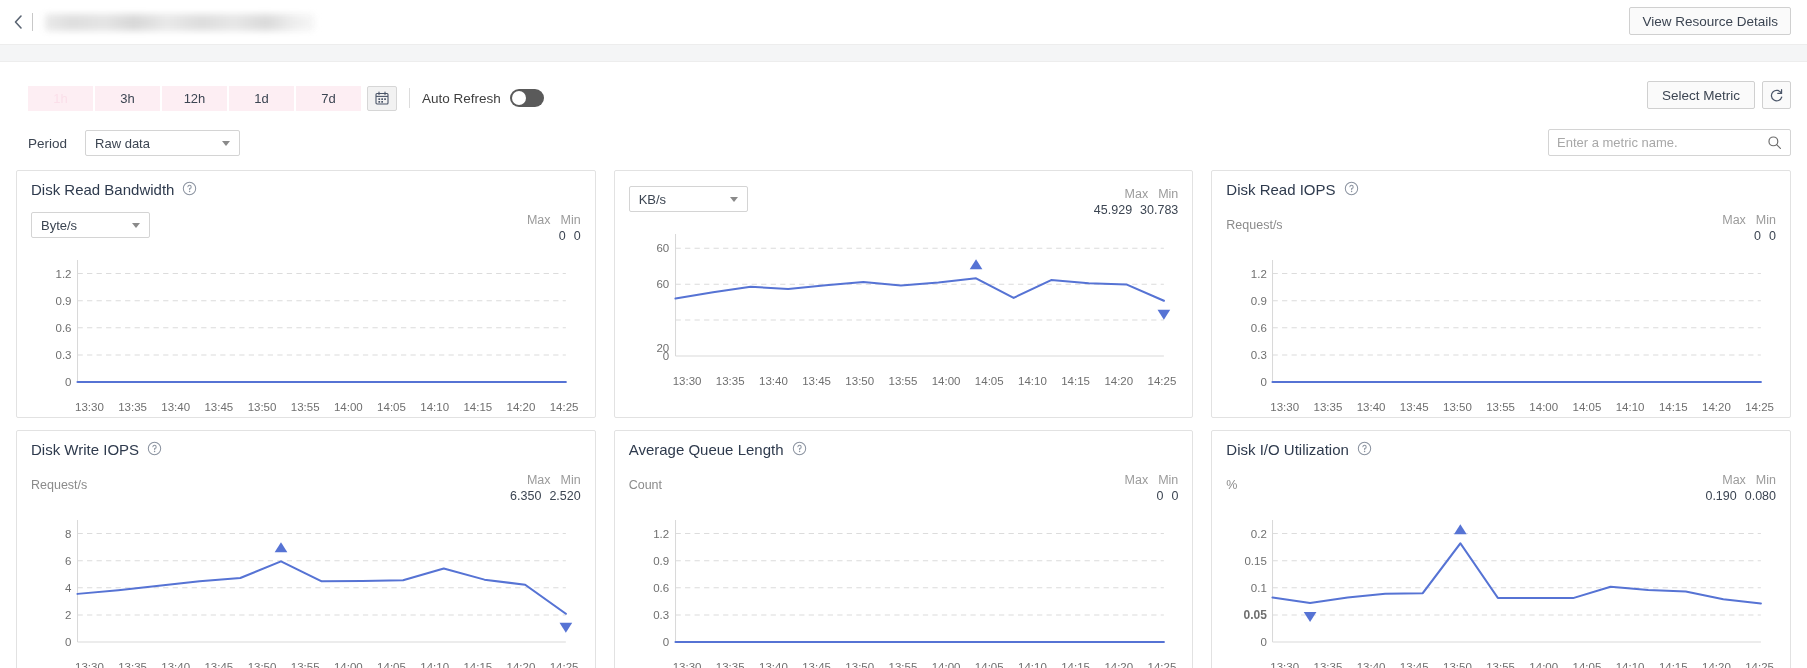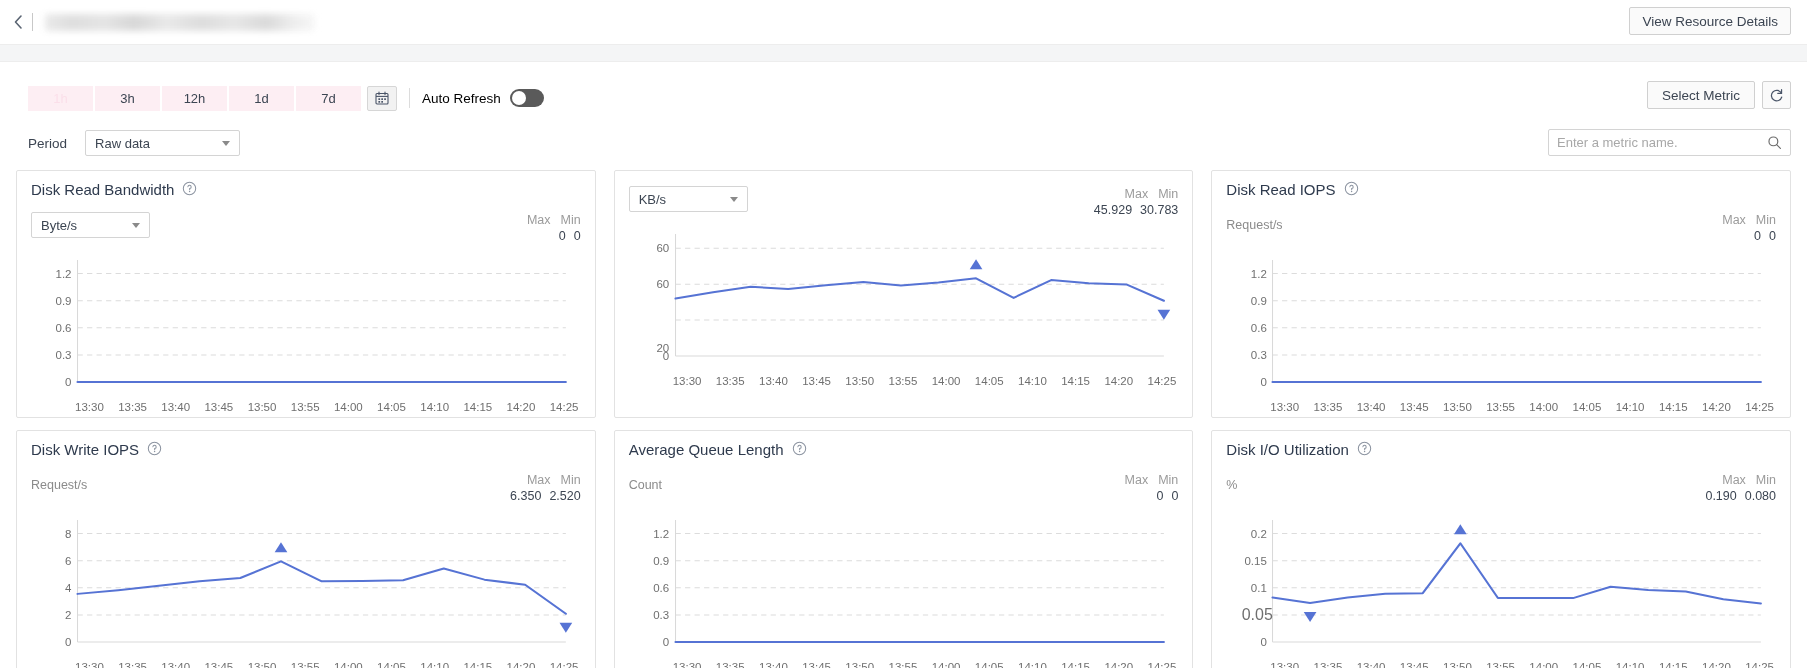--- a/index.html
+++ b/index.html
@@ -45,21 +45,21 @@
   .range-btn {
     width:67px; height:25px; background:#fdeef3;
     display:flex; align-items:center; justify-content:center;
     font-size:13px; color:#3c4552; cursor:pointer;
     border-right:2px solid #ffffff;
   }
   .range-btn.active { color:#fbdfe9; }
   .cal-btn { width:30px; height:25px; margin-left:4px; border:1px solid #d6d6d6; background:#f2f2f2;
              display:flex; align-items:center; justify-content:center; cursor:pointer; border-radius:2px; }
   .tool-div { width:1px; height:20px; background:#dcdcdc; margin:0 12px; }
-  .auto-refresh-label { font-size:13.5px; color:#000000; margin-right:9px; }
+  .auto-refresh-label { font-size:13.5px; color:#404040; margin-right:9px; }
   .toggle { width:34px; height:18px; border-radius:9px; background:#5a5a5a; position:relative; cursor:pointer; }
   .toggle .knob { position:absolute; left:2px; top:2px; width:14px; height:14px; border-radius:50%; background:#fff; }
   .toolbar-right { position:absolute; right:16px; top:5px; display:flex; align-items:center; gap:7px; }
   .select-metric-btn { height:28px; padding:0 14px; }
   .refresh-btn { width:29px; height:28px; }
 
   
   .periodrow { position:relative; height:34px; display:flex; align-items:center; padding-left:28px; margin-top:6px; }
   .period-label { font-size:13.5px; color:#3c4552; margin-right:18px; }
   .select {
@@ -481,21 +481,21 @@
           <line x1="44" y1="106.88888888888889" x2="506" y2="106.88888888888889" stroke="#dcdcdc" stroke-width="1" stroke-dasharray="5,4"></line>
           <line x1="44" y1="12" x2="44" y2="134" stroke="#d9d9d9" stroke-width="1"></line>
           <line x1="44" y1="134" x2="506" y2="134" stroke="#d9d9d9" stroke-width="1"></line>
           <polyline points="44,89.53777777777778 79.53846153846155,94.96000000000001 115.07692307692308,89.53777777777778 150.61538461538464,85.74222222222222 186.15384615384616,85.20000000000002 221.6923076923077,35.315555555555555 257.2307692307693,90.08 292.7692307692307,90.08 328.3076923076923,90.08 363.8461538461538,78.69333333333333 399.3846153846154,81.94666666666667 434.9230769230769,83.57333333333334 470.4615384615385,91.16444444444444 506,95.50222222222222" fill="none" stroke="#5673d4" stroke-width="2" stroke-linejoin="round" stroke-linecap="round"></polyline>
           <polygon points="215.6923076923077,26.315555555555555 227.6923076923077,26.315555555555555 221.6923076923077,16.315555555555555" fill="#5673d4"></polygon>
           <polygon points="73.53846153846155,103.96000000000001 85.53846153846155,103.96000000000001 79.53846153846155,113.96000000000001" fill="#5673d4"></polygon>
         </svg>
         <span style="position: absolute; right: 91.5385%; top: 16.8129%; transform: translateY(-50%); font-size: 11.5px; color: rgb(111, 111, 111); padding-right: 6px; white-space: nowrap;">0.2</span>
         <span style="position: absolute; right: 91.5385%; top: 34.6491%; transform: translateY(-50%); font-size: 11.5px; color: rgb(111, 111, 111); padding-right: 6px; white-space: nowrap;">0.15</span>
         <span style="position: absolute; right: 91.5385%; top: 52.4854%; transform: translateY(-50%); font-size: 11.5px; color: rgb(111, 111, 111); padding-right: 6px; white-space: nowrap;">0.1</span>
-        <span style="position: absolute; right: 91.5385%; top: 70.3216%; transform: translateY(-50%); font-size: 16px; color: rgb(111, 111, 111); white-space: nowrap;">0.05</span>
+        <span style="position: absolute; right: 91.5385%; top: 70.3216%; transform: translateY(-50%); font-size: 12px; color: rgb(111, 111, 111); padding-right: 6px; white-space: nowrap; font-weight: bold;">0.05</span>
         <span style="position: absolute; right: 91.5385%; top: 88.1579%; transform: translateY(-50%); font-size: 11.5px; color: rgb(111, 111, 111); padding-right: 6px; white-space: nowrap;">0</span>
       </div>
       <div class="xaxis">
         <span>13:30</span>
         <span>13:35</span>
         <span>13:40</span>
         <span>13:45</span>
         <span>13:50</span>
         <span>13:55</span>
         <span>14:00</span>

